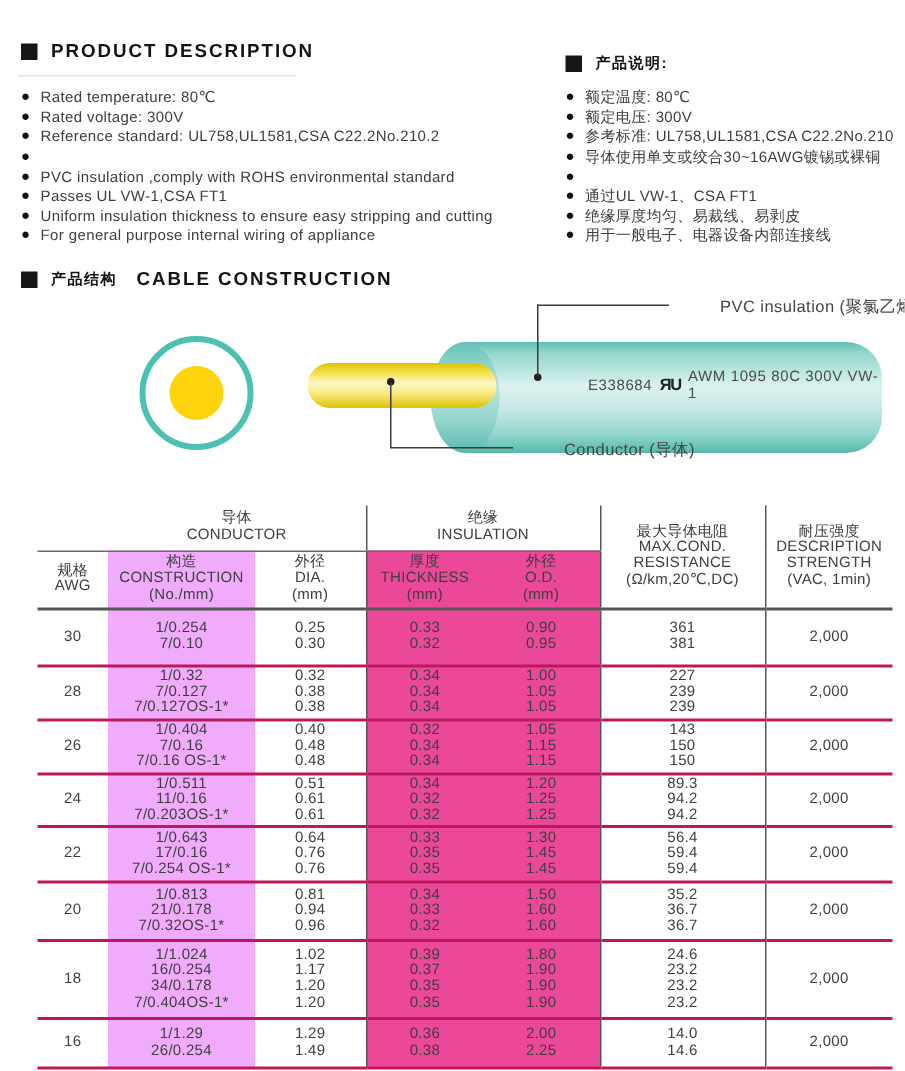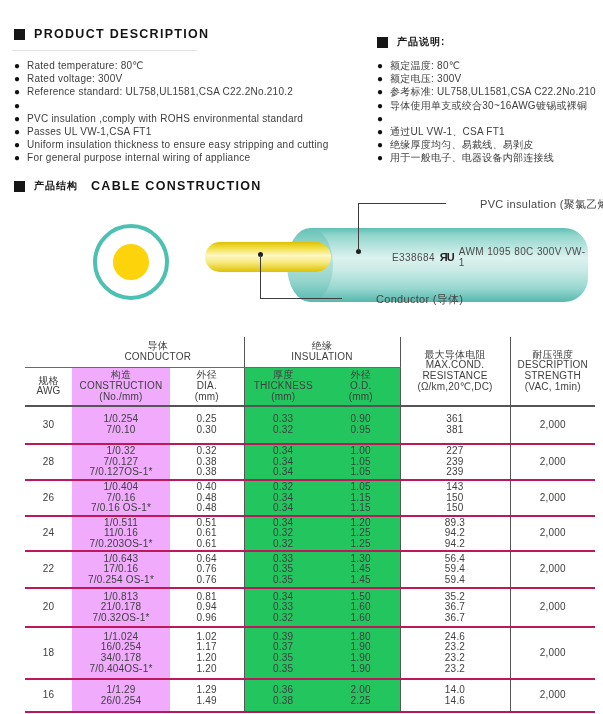--- a/index.html
+++ b/index.html
@@ -53,21 +53,21 @@
   tbody tr:nth-child(4){height:35px;}
   tbody tr:nth-child(5){height:37px;}
   tbody tr:nth-child(6){height:39px;}
   tbody tr:nth-child(7){height:52px;}
   tbody tr:nth-child(8){height:33px;}
   .gb{border-bottom:1px solid #6a6a6a;}
   .vl{border-left:1px solid #565656;}
   table.spec thead tr.sub-row th,table.spec thead th.span2{border-bottom:2px solid #555;}
   table.spec tbody td{border-bottom:2px solid #be185d;}
   .yel{background:#f0abfc;}
-  .blu{background:#22c55e;}
+  .blu{background:#ec4899;}
 </style>
 </head>
 <body>
 
 <div class="abs" style="left:14px;top:27px;">
   <div class="sec-head">
     <div class="sec-sq"></div>
     <div class="sec-title-en">PRODUCT DESCRIPTION</div>
   </div>
 </div>

